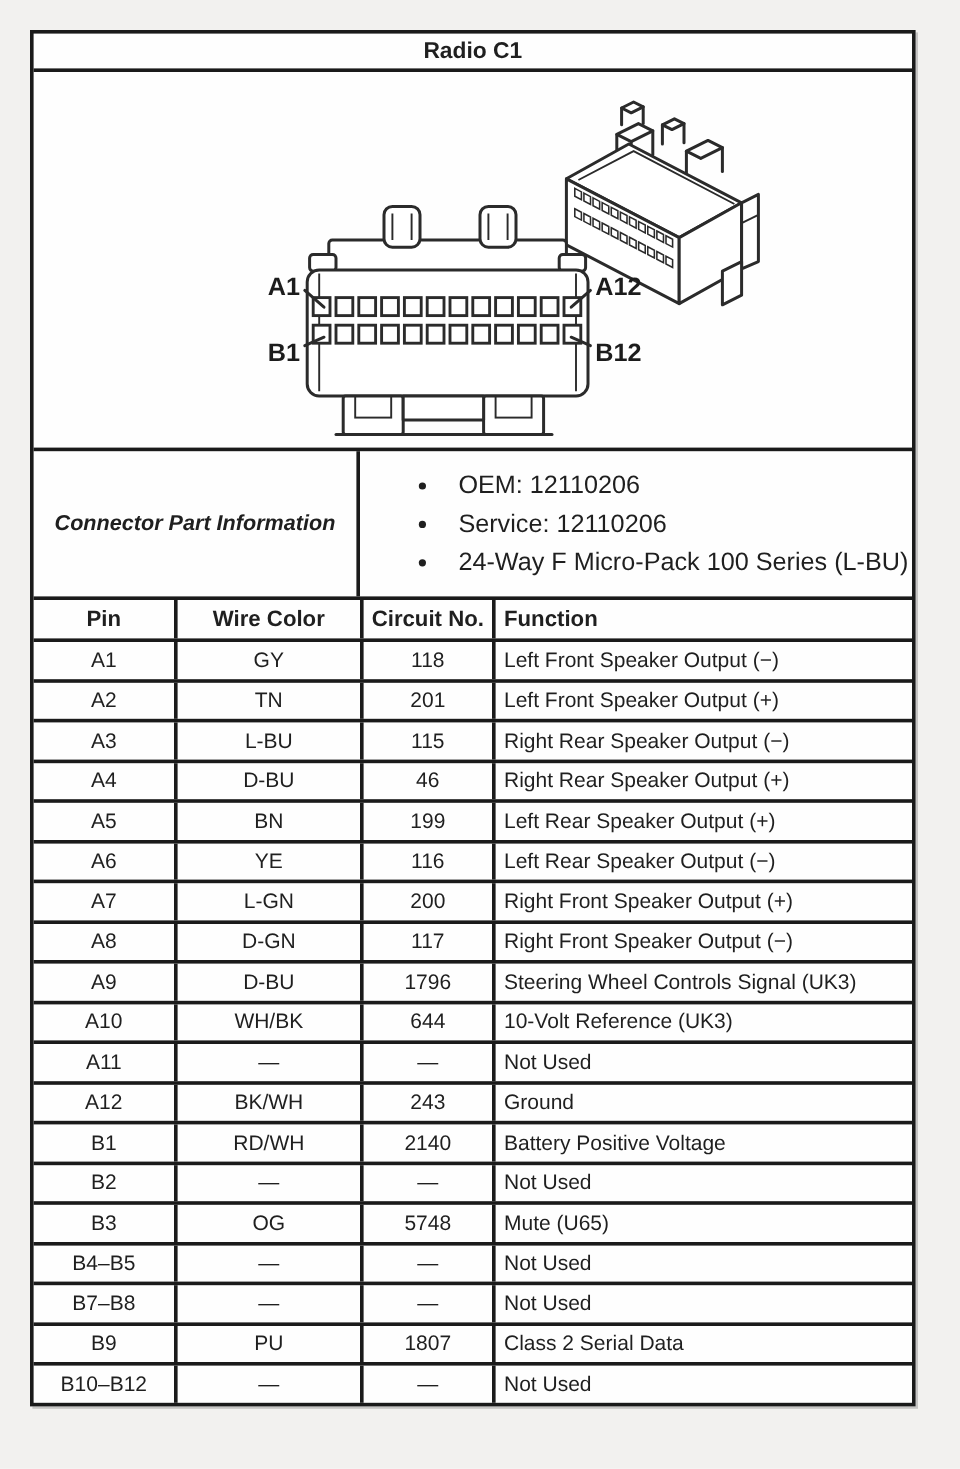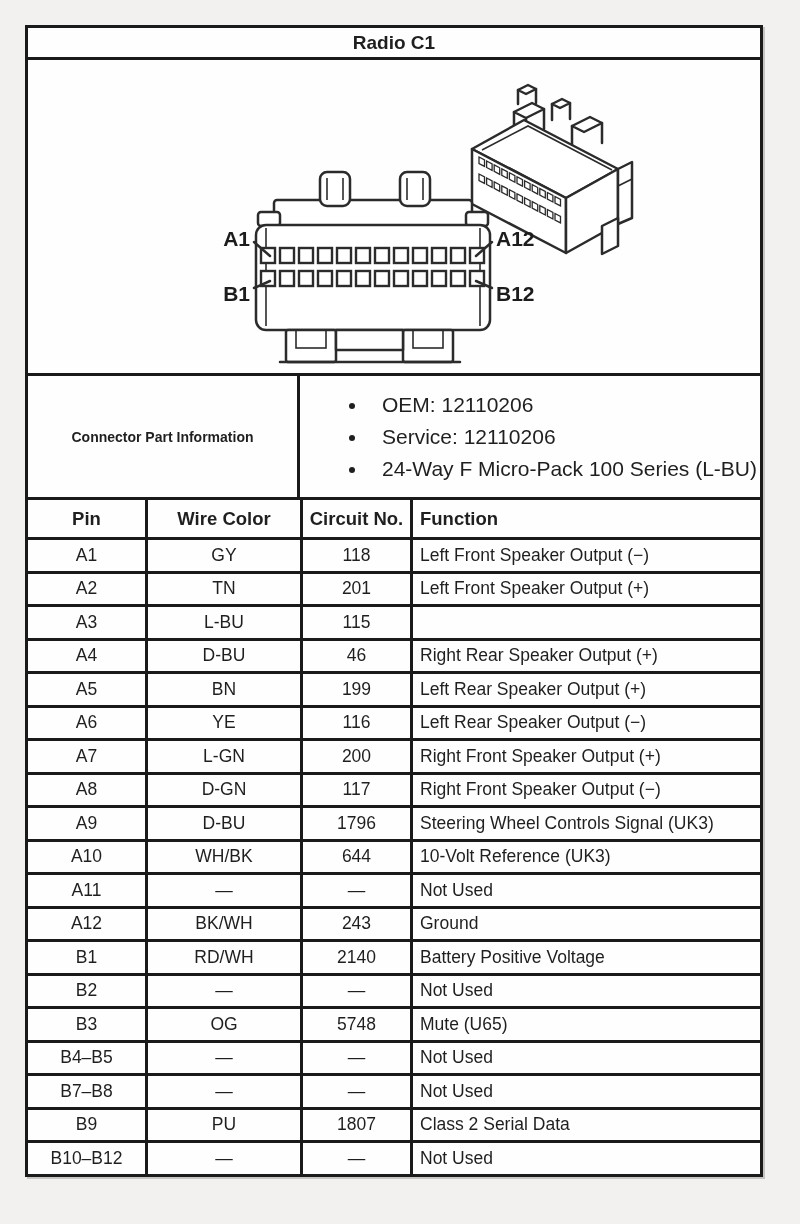--- a/index.html
+++ b/index.html
@@ -19,26 +19,26 @@
   .section{border-bottom:3px solid #1a1a1a;box-sizing:border-box;}
   .title-bar{
     height:32px;display:flex;align-items:center;justify-content:center;
     font-weight:bold;font-size:19px;
   }
   .diagram-cell{height:316px;position:relative;overflow:hidden;}
   .part-info{height:124px;display:flex;}
   .part-info-label{
     width:272px;border-right:3px solid #1a1a1a;box-sizing:border-box;
     display:flex;align-items:center;justify-content:center;text-align:center;
-    font-weight:bold;font-size:14px;padding:0 2px;
+    font-weight:bold;font-size:18px;padding:0 2px;font-style:italic;
   }
   .part-info-body{flex:1;display:flex;align-items:center;}
   .part-info-body ul{margin:0;padding-left:68px;list-style:disc;}
   .part-info-body li{font-size:21px;margin:8px 0;padding-left:14px;}
-  .thead{display:flex;height:40px;border-bottom:3px solid #1a1a1a;box-sizing:border-box;}
+  .thead{display:flex;height:35px;border-bottom:3px solid #1a1a1a;box-sizing:border-box;}
   .trow{display:flex;height:33.5px;border-bottom:3px solid #1a1a1a;box-sizing:border-box;}
   .trow:last-child{border-bottom:none;height:30.5px;}
   .cell{display:flex;align-items:center;box-sizing:border-box;font-size:17.5px;}
   .c0{width:120px;justify-content:center;border-right:3px solid #1a1a1a;}
   .c1{width:155px;justify-content:center;border-right:3px solid #1a1a1a;}
   .c2{width:110px;justify-content:center;border-right:3px solid #1a1a1a;}
   .c3{flex:1;justify-content:flex-start;padding-left:7px;}
   .hcell{font-weight:bold;font-size:18.5px;}
   svg{display:block;}
   .ln{stroke:#2b2b2b;fill:none;stroke-width:2.5;stroke-linejoin:round;stroke-linecap:round;}
@@ -207,20 +207,21 @@
       <div class="trow">
         <div class="cell c0">A2</div>
         <div class="cell c1">TN</div>
         <div class="cell c2">201</div>
         <div class="cell c3">Left Front Speaker Output (+)</div>
       </div>
       <div class="trow">
         <div class="cell c0">A3</div>
         <div class="cell c1">L-BU</div>
         <div class="cell c2">115</div>
+        <div class="cell c3">Right Rear Speaker Output (−)</div>
       </div>
       <div class="trow">
         <div class="cell c0">A4</div>
         <div class="cell c1">D-BU</div>
         <div class="cell c2">46</div>
         <div class="cell c3">Right Rear Speaker Output (+)</div>
       </div>
       <div class="trow">
         <div class="cell c0">A5</div>
         <div class="cell c1">BN</div>

